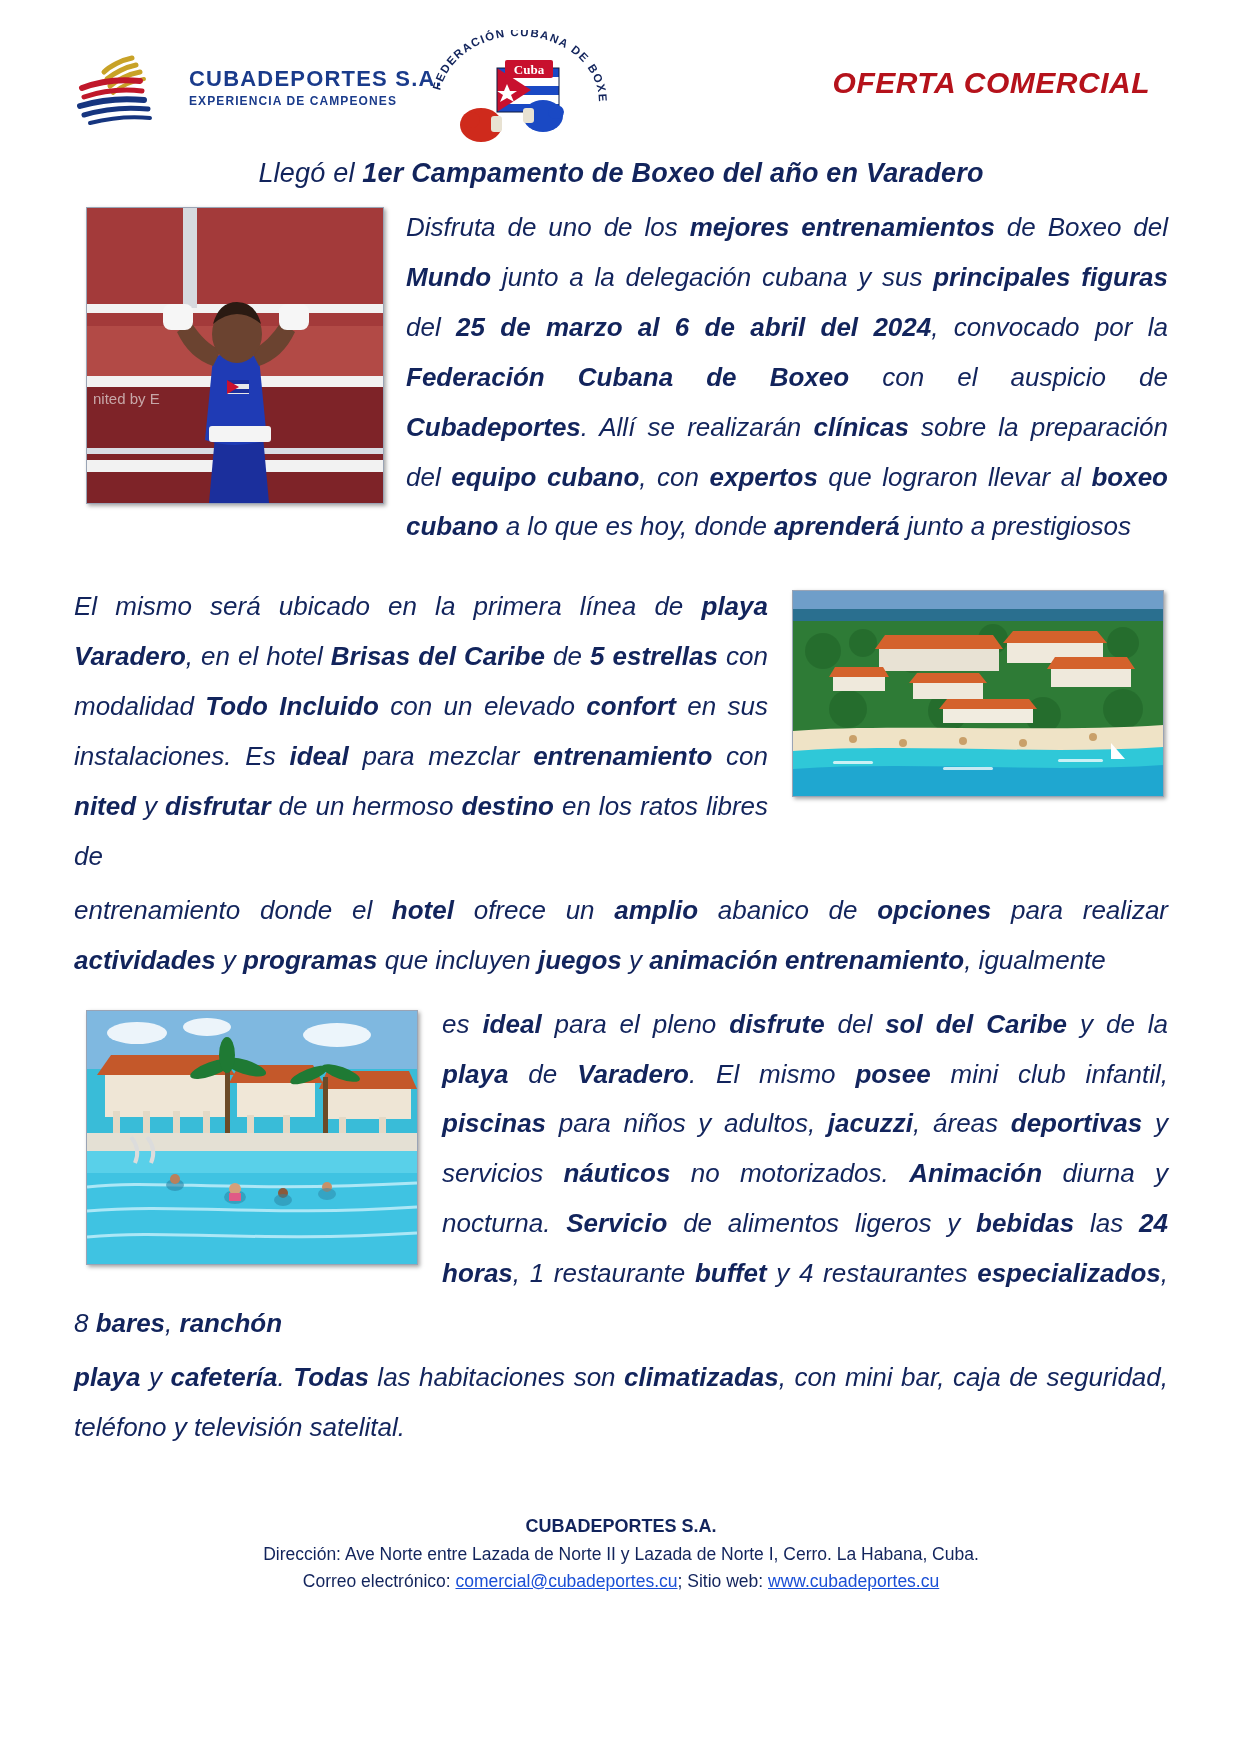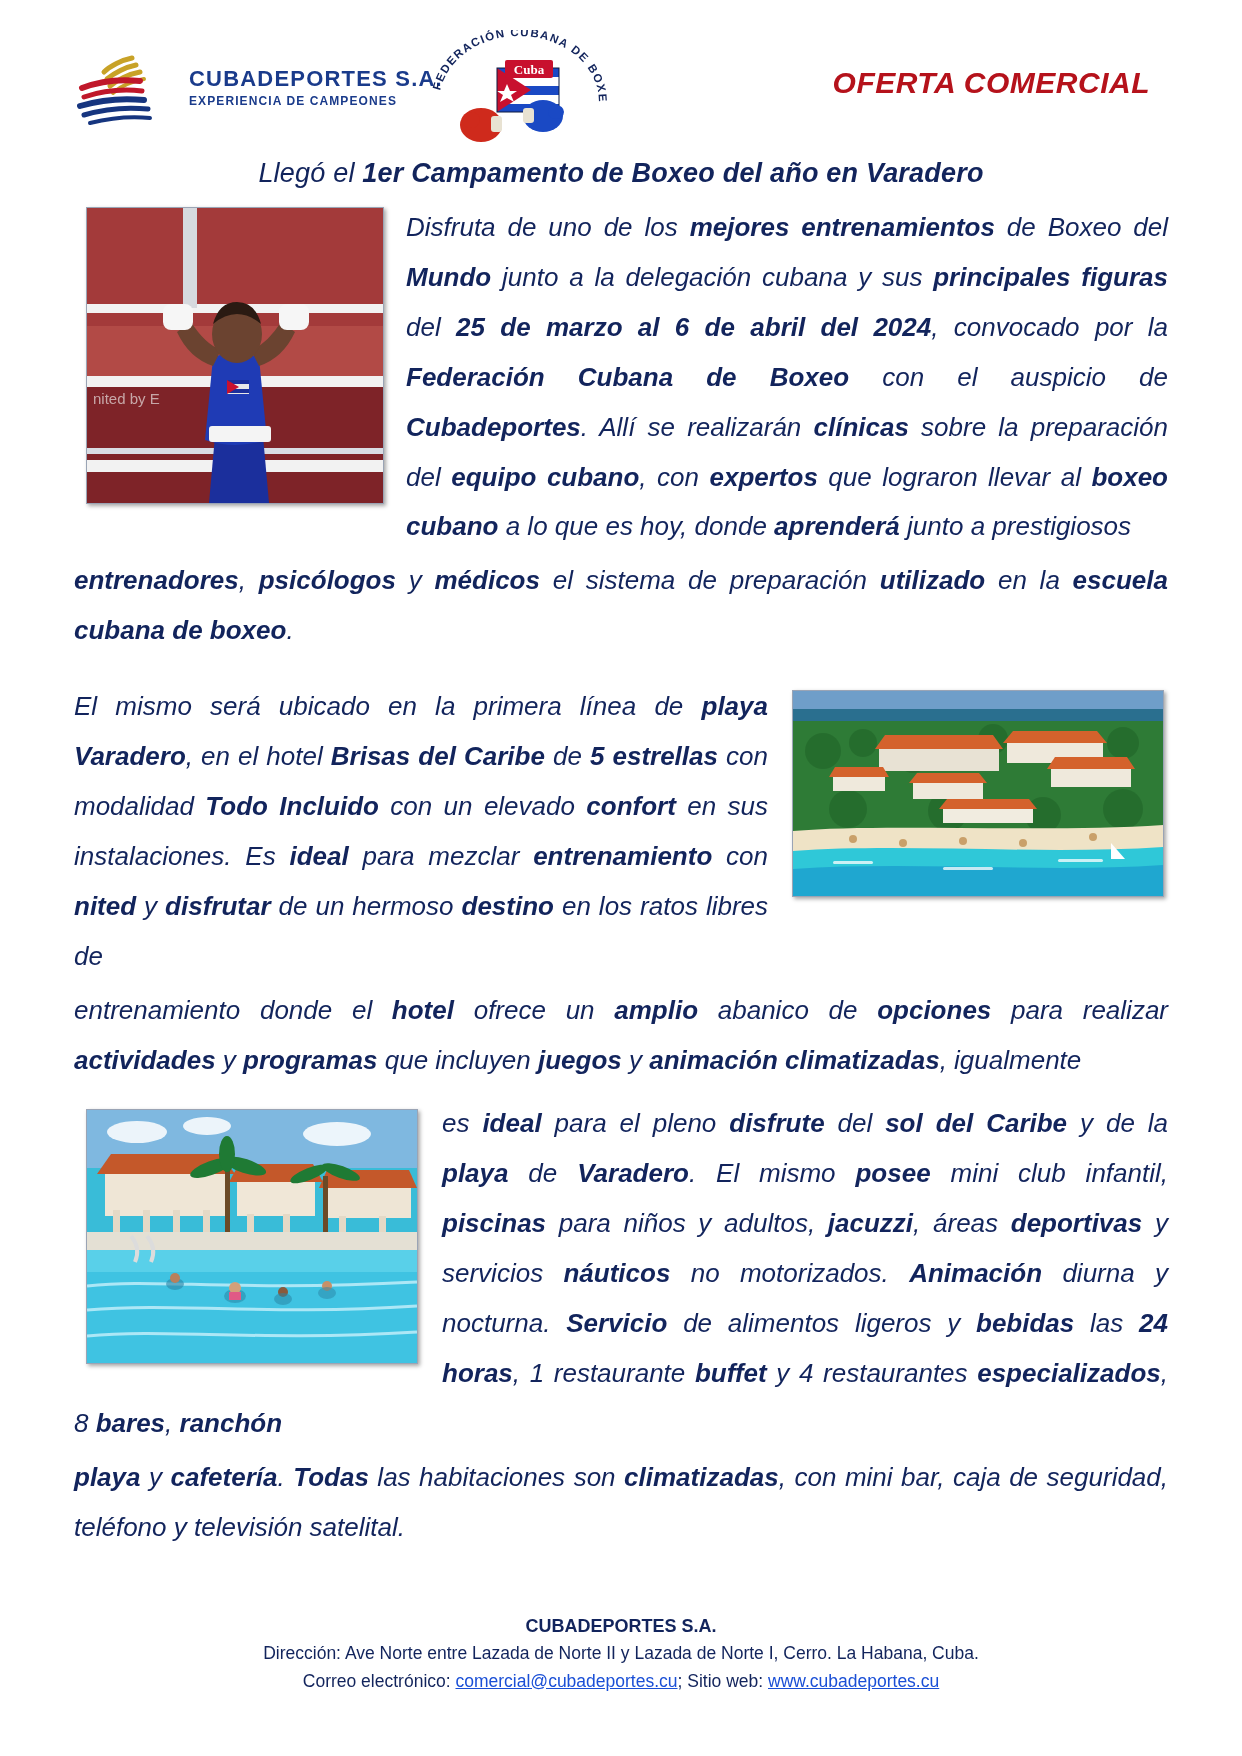--- a/index.html
+++ b/index.html
@@ -255,21 +255,20 @@
 
           <rect x="140" y="172" width="22" height="14" fill="#e8e8e8"></rect>
           <rect x="140" y="172" width="22" height="4" fill="#1b2f9c"></rect>
           <rect x="140" y="181" width="22" height="4" fill="#1b2f9c"></rect>
           <polygon points="140,172 152,179 140,186" fill="#c8102e"></polygon>
         </g>
       </svg>
     </div>
     <div class="body-text">Disfruta de uno de los <b>mejores entrenamientos</b> de Boxeo del <b>Mundo</b> junto a la delegación cubana y sus <b>principales figuras</b> del <b>25 de marzo al 6 de abril del 2024</b>, convocado por la <b>Federación Cubana de Boxeo</b> con el auspicio de <b>Cubadeportes</b>. Allí se realizarán <b>clínicas</b> sobre la preparación del <b>equipo cubano</b>, con <b>expertos</b> que lograron llevar al <b>boxeo cubano</b> a lo que es hoy, donde <b>aprenderá</b> junto a prestigiosos</div>
   </div>
-  <div class="body-text"><b>entrenadores</b>, <b>psicólogos</b> y <b>médicos</b> el sistema de preparación <b>utilizado</b> en la <b>escuela cubana de boxeo</b>.</div>
 
   <div class="spacer-1"></div>
 
   <div class="sec clearfix">
     <div class="img-box img-hotel">
       <svg class="hotel-art" viewBox="0 0 370 205" preserveAspectRatio="xMidYMid slice">
         <rect x="0" y="0" width="370" height="205" fill="#2f7f3a"></rect>
         <rect x="0" y="0" width="370" height="26" fill="#6f9ec9"></rect>
         <rect x="0" y="18" width="370" height="16" fill="#2a6f8f"></rect>
 
@@ -318,21 +317,21 @@
           <rect x="40" y="170" width="40" height="3" rx="1.5"></rect>
           <rect x="150" y="176" width="50" height="3" rx="1.5"></rect>
           <rect x="265" y="168" width="45" height="3" rx="1.5"></rect>
         </g>
 
         <polygon points="318,168 318,152 332,168" fill="#ffffff"></polygon>
       </svg>
     </div>
     <div class="body-text">El mismo será ubicado en la primera línea de <b>playa Varadero</b>, en el hotel <b>Brisas del Caribe</b> de <b>5 estrellas</b> con modalidad <b>Todo Incluido</b> con un elevado <b>confort</b> en sus instalaciones. Es <b>ideal</b> para mezclar <b>entrenamiento</b> con <b>nited</b> y <b>disfrutar</b> de un hermoso <b>destino</b> en los ratos libres de</div>
   </div>
-  <div class="body-text">entrenamiento donde el <b>hotel</b> ofrece un <b>amplio</b> abanico de <b>opciones</b> para realizar <b>actividades</b> y <b>programas</b> que incluyen <b>juegos</b> y <b>animación climatizadas</b>, igualmente</div>
+  <div class="body-text">entrenamiento donde el <b>hotel</b> ofrece un <b>amplio</b> abanico de <b>opciones</b> para realizar <b>actividades</b> y <b>programas</b> que incluyen <b>juegos</b> y <b>animación entrenamiento</b>, igualmente</div>
 
   <div class="spacer-2"></div>
 
   <div class="sec clearfix">
     <div class="img-box img-pool">
       <svg class="pool-art" viewBox="0 0 330 253" preserveAspectRatio="xMidYMid slice">
         <rect x="0" y="0" width="330" height="253" fill="#39bcd8"></rect>
 
         <rect x="0" y="0" width="330" height="58" fill="#7fb8e0"></rect>
         <g fill="#ffffff" opacity="0.85">

